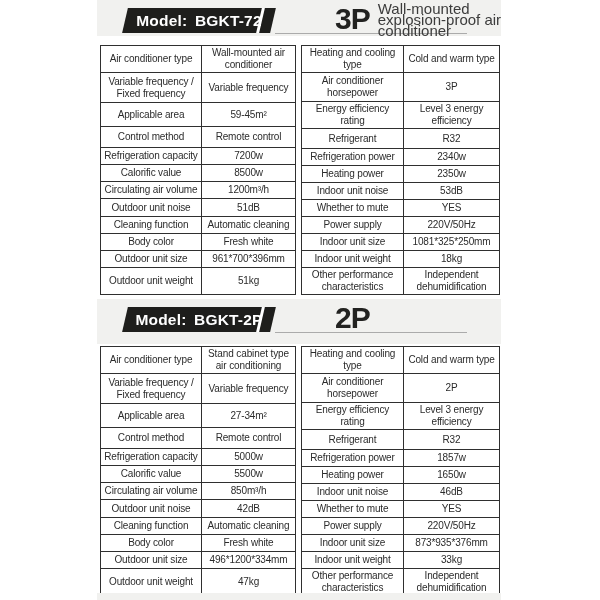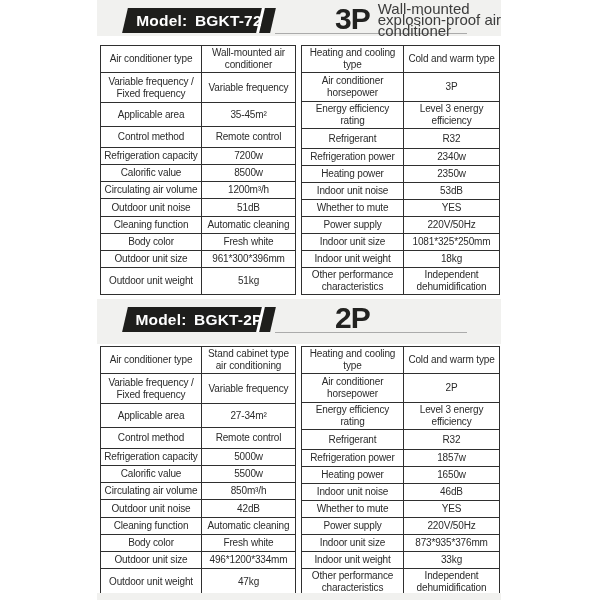--- a/index.html
+++ b/index.html
@@ -84,21 +84,21 @@
             <tr>
               <td class="lbl">Air conditioner type</td>
               <td class="val">Wall-mounted air conditioner</td>
             </tr>
             <tr>
               <td class="lbl">Variable frequency / Fixed frequency</td>
               <td class="val">Variable frequency</td>
             </tr>
             <tr>
               <td class="lbl">Applicable area</td>
-              <td class="val">35-45m²</td>
+              <td class="val">59-45m²</td>
             </tr>
             <tr>
               <td class="lbl">Control method</td>
               <td class="val">Remote control</td>
             </tr>
             <tr>
               <td class="lbl">Refrigeration capacity</td>
               <td class="val">7200w</td>
             </tr>
             <tr>
@@ -116,21 +116,21 @@
             <tr>
               <td class="lbl">Cleaning function</td>
               <td class="val">Automatic cleaning</td>
             </tr>
             <tr>
               <td class="lbl">Body color</td>
               <td class="val">Fresh white</td>
             </tr>
             <tr>
               <td class="lbl">Outdoor unit size</td>
-              <td class="val">961*300*396mm</td>
+              <td class="val">961*700*396mm</td>
             </tr>
             <tr>
               <td class="lbl">Outdoor unit weight</td>
               <td class="val">51kg</td>
             </tr>
           </tbody>
       </table>
       <table class="spec t-right">
         <colgroup>
             <col class="c-lbl">

